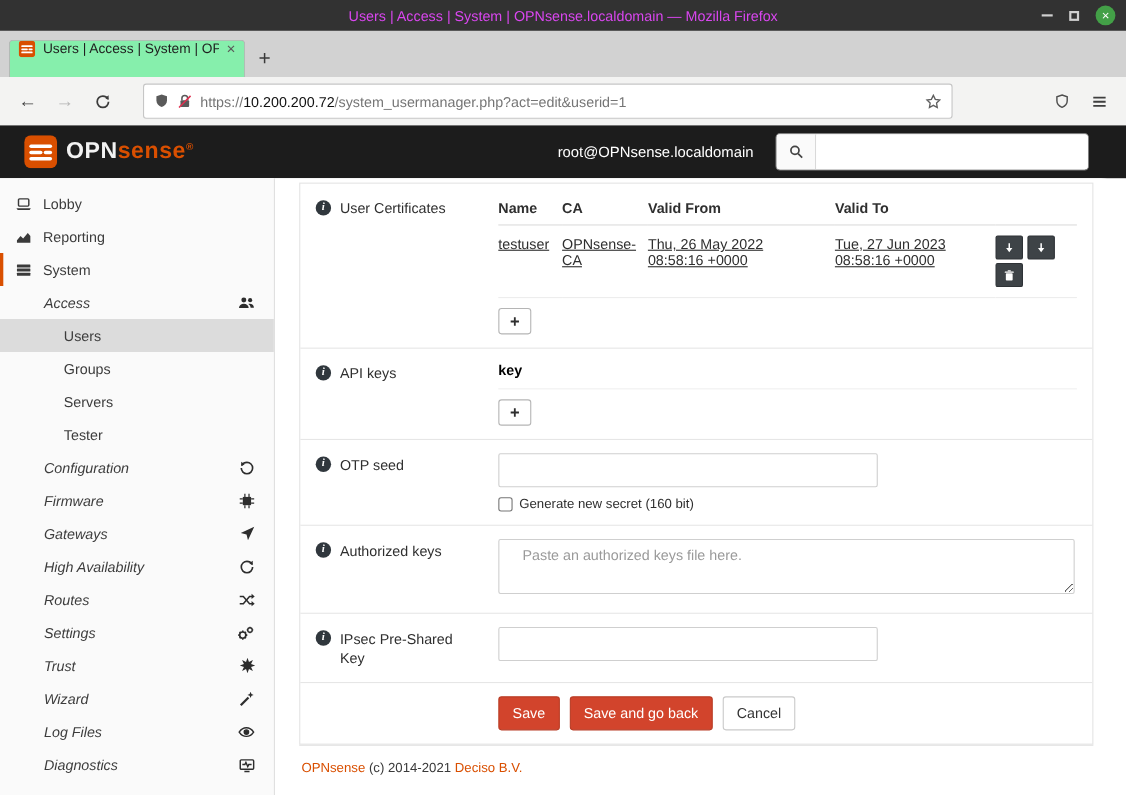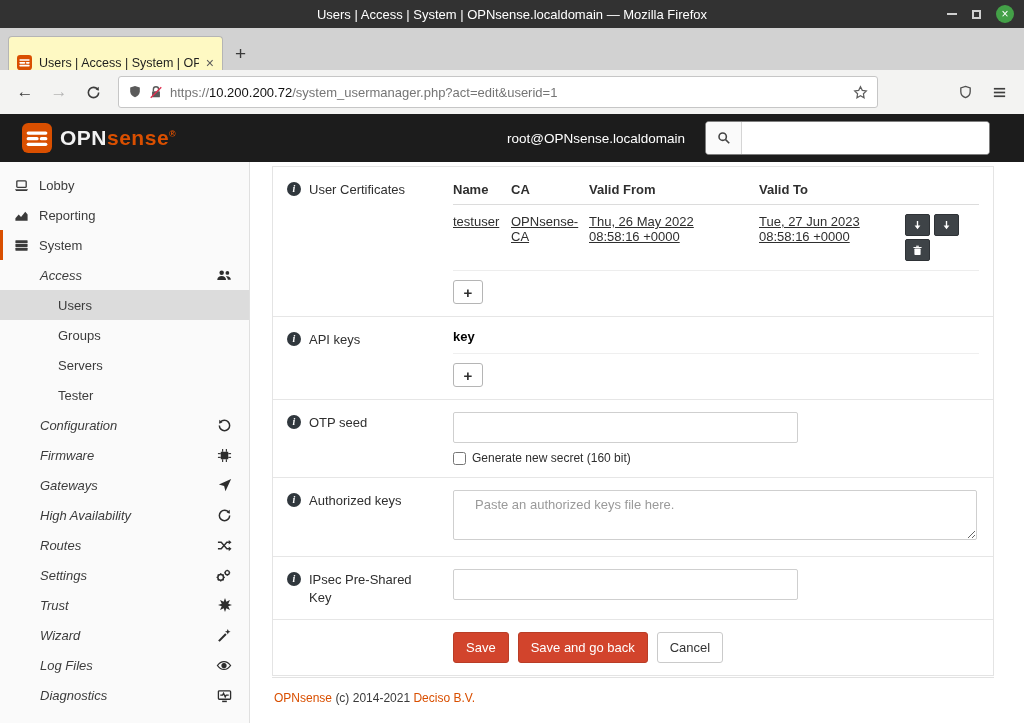--- a/index.html
+++ b/index.html
@@ -3,39 +3,39 @@
 <meta charset="utf-8">
 <style>
   html,body{margin:0;padding:0;background:#555;}
   *{box-sizing:border-box;}
   .window{
     width:1024px;height:723px;overflow:hidden;display:flex;flex-direction:column;
     font-family:"Liberation Sans",sans-serif;background:#fff;position:relative;
   }
   
   .titlebar{height:28px;background:#323232;position:relative;display:flex;align-items:center;flex:none;}
-  .titlebar-title{position:absolute;left:0;right:0;text-align:center;font-size:13px;color:#ffffff;}
+  .titlebar-title{position:absolute;left:0;right:0;text-align:center;font-size:13px;color:#d946ef;}
   .win-controls{position:absolute;right:10px;top:0;bottom:0;display:flex;align-items:center;gap:15px;}
   .wc-min{width:10px;height:0;border-bottom:2px solid #cfcfcf;}
   .wc-max{width:9px;height:9px;border:2px solid #cfcfcf;}
   .wc-close{width:18px;height:18px;border-radius:50%;background:#43a047;color:#fff;font-size:12px;
     display:flex;align-items:center;justify-content:center;line-height:1;}
   
   .tabbar{height:42px;background:#d2d2d2;display:flex;align-items:flex-end;padding-left:8px;flex:none;}
-  .tab{height:34px;width:215px;background:#fef9c3;border:1px solid #b5b5b5;border-bottom:none;
-    border-radius:4px 4px 0 0;display:flex;align-items:flex-end;gap:7px;padding:0 8px;font-size:12.5px;color:#1f1f1f;}
+  .tab{height:34px;width:215px;background:#86efac;border:1px solid #b5b5b5;border-bottom:none;
+    border-radius:4px 4px 0 0;display:flex;align-items:flex-start;gap:7px;padding:0 8px;font-size:12.5px;color:#1f1f1f;}
   .tab-title{flex:1;white-space:nowrap;overflow:hidden;}
   .tab-close{color:#5a5a5a;font-size:14px;line-height:1;}
   .new-tab{font-size:19px;color:#3a3a3a;margin:0 0 7px 12px;line-height:1;}
   
   .navbar{height:44px;background:#f3f3f2;display:flex;align-items:center;padding:0 10px;gap:4px;flex:none;}
   .nav-btn{width:30px;height:30px;display:flex;align-items:center;justify-content:center;font-size:17px;color:#3c3c3c;border-radius:3px;}
   .nav-btn.disabled{color:#b5b5b5;}
   .urlbar{flex:1;height:32px;background:#fff;border:1px solid #c6c6c6;border-radius:3px;display:flex;
-    align-items:center;gap:7px;padding:0 9px;margin:0 6px;font-size:13px;min-width:0;}
+    align-items:center;gap:7px;padding:0 9px;margin:0 18px;font-size:13px;min-width:0;}
   .url-text{white-space:nowrap;overflow:hidden;flex:1;}
   .url-dim{color:#757575;}
   .url-host{color:#111;}
   .url-star{margin-left:auto;display:flex;}
   .nav-spacer{width:58px;flex:none;}
   
   .opn-header{height:48px;background:#1c1c1c;display:flex;align-items:center;padding:0 34px 0 22px;gap:20px;flex:none;}
   .logo{display:flex;align-items:center;gap:8px;}
   .logo-text{font-size:21px;font-weight:bold;color:#f2f2f2;letter-spacing:.5px;}
   .logo-sense{color:var(--accent,#d94f00);}

